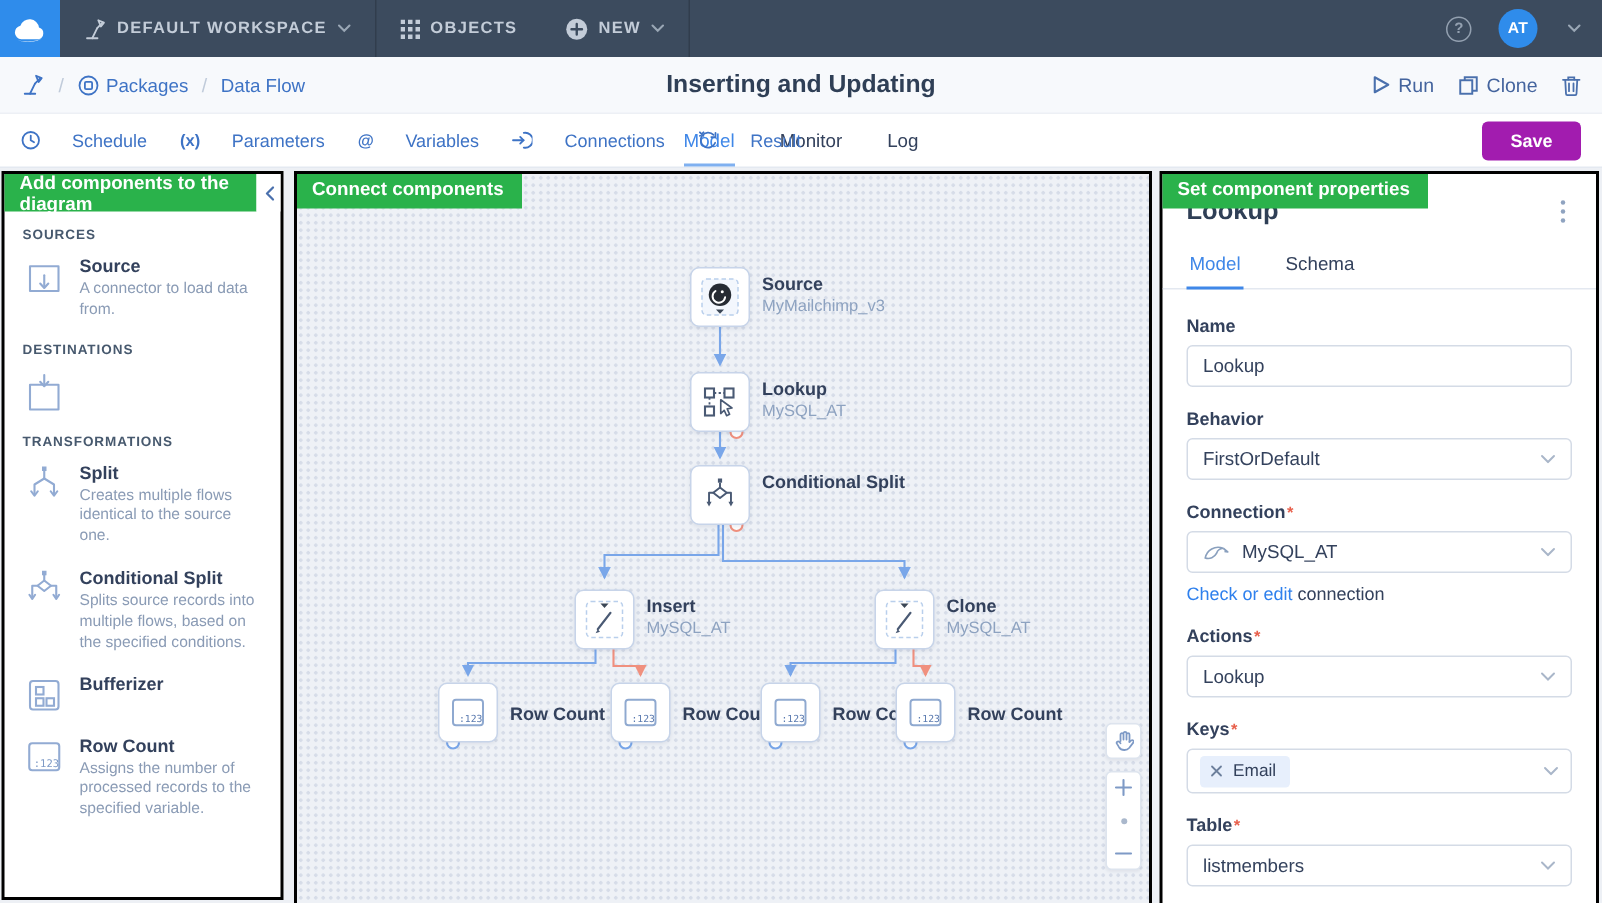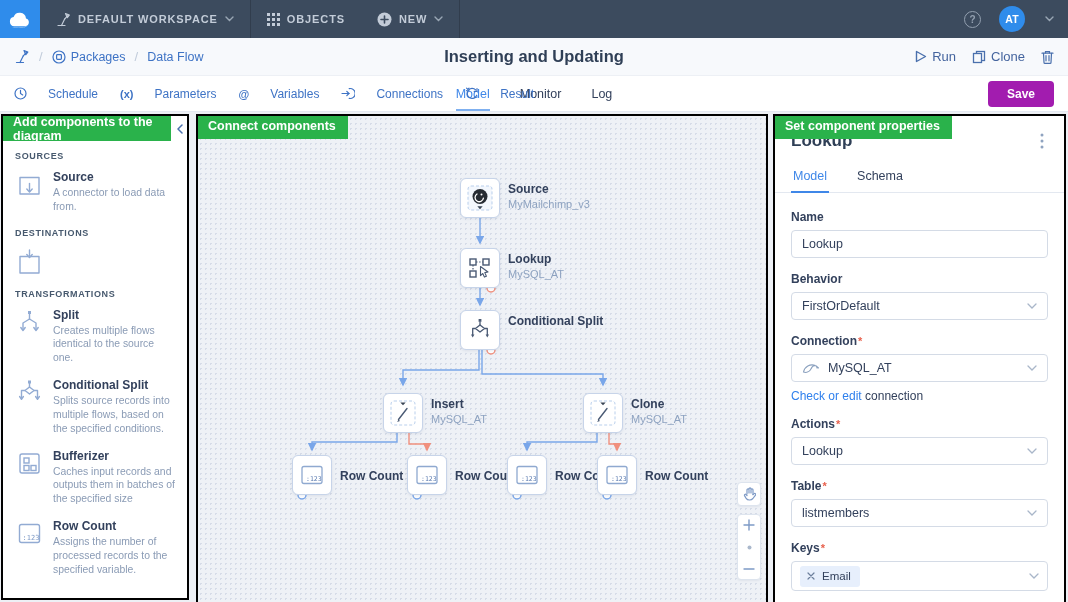--- a/index.html
+++ b/index.html
@@ -384,21 +384,20 @@
                 <g fill="none" stroke="#92abd3" stroke-width="1.4">
                   <rect x="4" y="4" width="19" height="19" rx="2"></rect>
                   <rect x="8" y="8" width="5" height="5"></rect>
                   <rect x="8" y="15.5" width="5" height="5"></rect>
                   <rect x="15" y="15.5" width="5" height="5"></rect>
                 </g>
               </svg>
           </span>
           <div>
             <div class="comp-name">Bufferizer</div>
-            <div class="comp-desc">Caches input records and outputs them in batches of the specified size</div>
           </div>
         </div>
 
         <div class="comp-item">
           <span class="comp-ico">
             <svg width="27" height="27" viewBox="0 0 27 27">
                 <g fill="none" stroke="#92abd3" stroke-width="1.4">
                   <rect x="3.5" y="4.5" width="20" height="18" rx="2"></rect>
                 </g>
                 <text x="6.5" y="20" font-size="7" fill="#7e9ac6" font-family="DejaVu Sans Mono,monospace">:123</text>
@@ -686,48 +685,48 @@
               <span>Lookup</span>
               <span class="chev">
                 <svg width="10" height="6" viewBox="0 0 10 6">
                     <path d="M1 1l4 4 4-4" fill="none" stroke="#a9b6c9" stroke-width="1.3" stroke-linecap="round"></path>
                   </svg>
               </span>
             </div>
           </div>
 
           <div class="fld">
-            <div class="flabel required">Table</div>
-            <div class="fselect">
-              <span>listmembers</span>
-              <span class="chev">
-                <svg width="10" height="6" viewBox="0 0 10 6">
-                    <path d="M1 1l4 4 4-4" fill="none" stroke="#a9b6c9" stroke-width="1.3" stroke-linecap="round"></path>
-                  </svg>
-              </span>
-            </div>
-          </div>
-
-          <div class="fld">
             <div class="flabel required">Keys</div>
             <div class="mselect">
               <span class="chip">
                 <span class="chip-x">
                   <svg width="8" height="8" viewBox="0 0 8 8">
                       <path d="M1 1l6 6M7 1 1 7" stroke="#6c7f9c" stroke-width="1.2" stroke-linecap="round"></path>
                     </svg>
                 </span>
                 <span>Email</span>
               </span>
               <span class="chev">
                 <svg width="10" height="6" viewBox="0 0 10 6">
                     <path d="M1 1l4 4 4-4" fill="none" stroke="#a9b6c9" stroke-width="1.3" stroke-linecap="round"></path>
                   </svg>
               </span>
             </div>
           </div>
 
+          <div class="fld">
+            <div class="flabel required">Table</div>
+            <div class="fselect">
+              <span>listmembers</span>
+              <span class="chev">
+                <svg width="10" height="6" viewBox="0 0 10 6">
+                    <path d="M1 1l4 4 4-4" fill="none" stroke="#a9b6c9" stroke-width="1.3" stroke-linecap="round"></path>
+                  </svg>
+              </span>
+            </div>
+          </div>
+
         </div>
       </div>
     </aside>
 
   </div>
 </div>
 
 </body></html>

